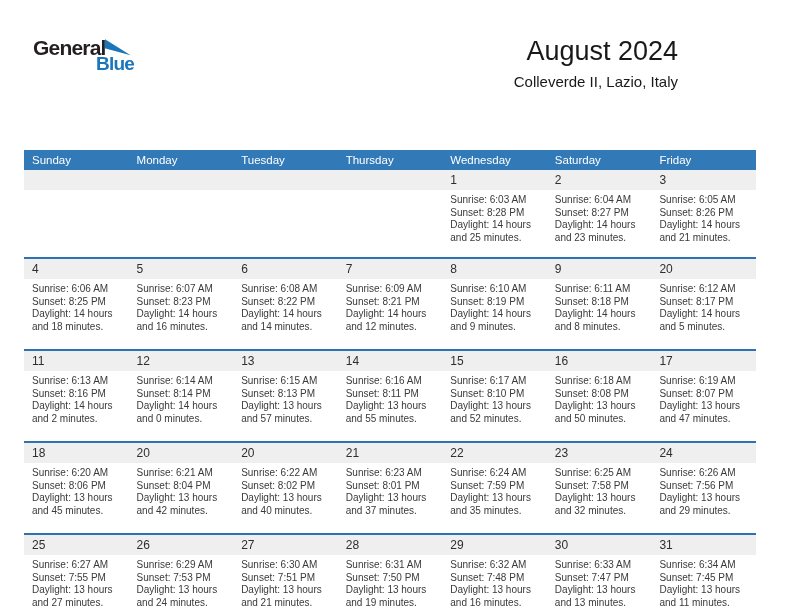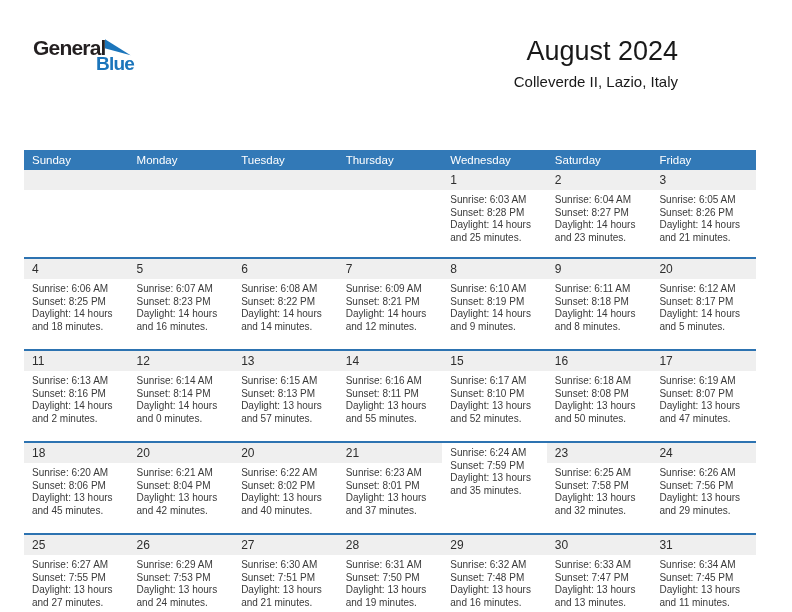--- a/index.html
+++ b/index.html
@@ -309,20 +309,21 @@
           <div class="day-cell">
     <div class="date-band">21</div>
     <div class="details">
       <div>Sunrise: 6:23 AM</div>
       <div>Sunset: 8:01 PM</div>
       <div>Daylight: 13 hours</div>
       <div>and 37 minutes.</div>
     </div>
   </div>
           <div class="day-cell">
+    <div class="date-band">22</div>
     <div class="details">
       <div>Sunrise: 6:24 AM</div>
       <div>Sunset: 7:59 PM</div>
       <div>Daylight: 13 hours</div>
       <div>and 35 minutes.</div>
     </div>
   </div>
           <div class="day-cell">
     <div class="date-band">23</div>
     <div class="details">

